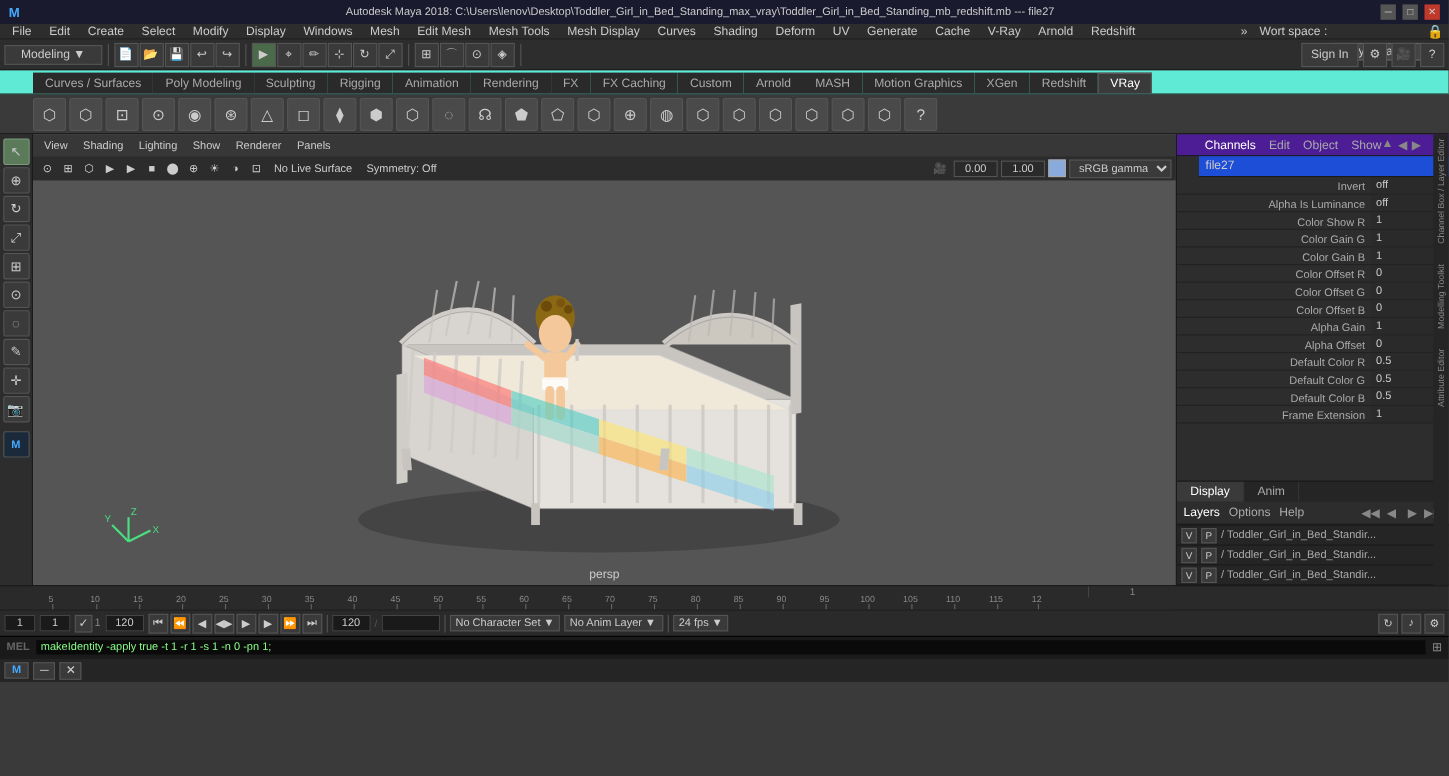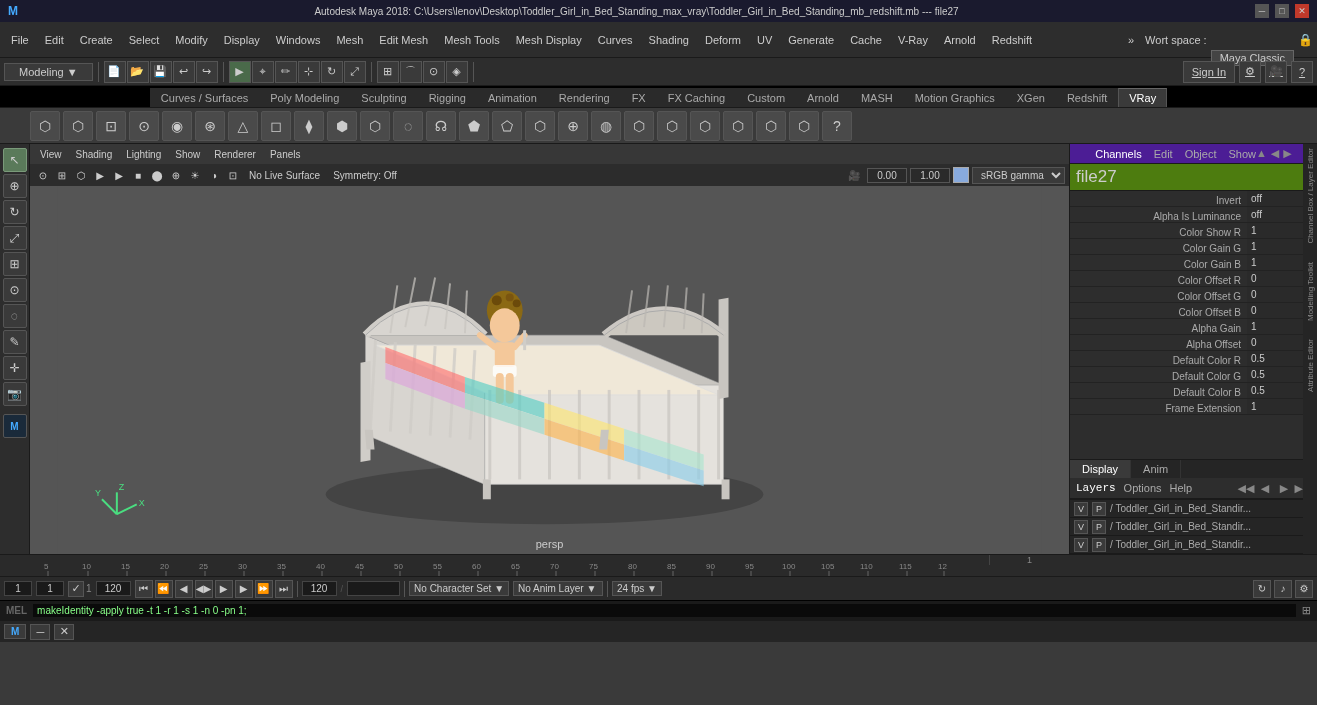--- a/index.html
+++ b/index.html
@@ -30,21 +30,21 @@
     #title-bar .win-btn {
       width: 14px; height: 14px;
       background: #555;
       display: flex; align-items: center; justify-content: center;
       cursor: pointer; font-size: 9px; color: #ccc;
     }
 
     
     #menu-bar {
       width: 100%;
-      height: 36px;
+      height: 14px;
       background: #2d2d2d;
       display: flex;
       align-items: center;
       padding: 0 4px;
       gap: 2px;
       border-bottom: 1px solid #1a1a1a;
     }
     .menu-item {
       padding: 2px 7px;
       cursor: pointer;
@@ -98,26 +98,25 @@
       border: 1px solid #555;
       display: flex; align-items: center; justify-content: center;
       cursor: pointer; font-size: 11px; color: #ccc;
     }
     .toolbar-group { display: flex; align-items: center; gap: 1px; }
 
     
     #shelf-tabs {
       width: 100%;
       height: 22px;
-      background: #000000;
+      background: #5eead4;
       display: flex;
       align-items: flex-end;
       padding: 0 30px;
       border-bottom: 1px solid #1a1a1a;
-      justify-content: center;
     }
     .shelf-tab {
       padding: 3px 10px;
       font-size: 11px;
       cursor: pointer;
       color: #aaaaaa;
       background: #2a2a2a;
       border-top: 1px solid transparent;
       border-left: 1px solid transparent;
       border-right: 1px solid transparent;
@@ -278,24 +277,25 @@
     }
     .channel-header-tabs { display: flex; gap: 12px; }
     .ch-tab { font-size: 11px; cursor: pointer; color: #aaaaaa; }
     .ch-tab.active { color: #ffffff; }
     .ch-icons { display: flex; gap: 4px; }
     .ch-icon { font-size: 11px; cursor: pointer; color: #888; }
 
     
     #filename-row {
       padding: 3px 6px;
-      font-size: 17px;
+      font-size: 11px;
       color: #cccccc;
-      background: #4d7c0f;
+      background: #1d4ed8;
       border-bottom: 1px solid #1a1a1a;
+      margin-left: 20px;
     }
 
     
     #attr-list {
       flex: 1;
       overflow-y: auto;
       background: #2d2d2d;
     }
     .attr-row {
       display: flex;
@@ -344,21 +344,21 @@
       border-top: 1px solid #1a1a1a;
     }
     .layers-toolbar {
       display: flex;
       align-items: center;
       padding: 2px 6px;
       gap: 8px;
       border-bottom: 1px solid #1a1a1a;
     }
     .layer-tab { font-size: 11px; cursor: pointer; color: #aaaaaa; }
-    .layer-tab.active { color: #ffffff; font-family: Liberation Mono, monospace; }
+    .layer-tab.active { color: #ffffff; }
     .layers-icons { display: flex; gap: 3px; margin-left: auto; }
     .layer-icon { font-size: 11px; cursor: pointer; color: #888; width: 16px; height: 16px; display: flex; align-items: center; justify-content: center; }
     .layer-row {
       display: flex;
       align-items: center;
       height: 18px;
       padding: 0 4px;
       gap: 4px;
       border-bottom: 1px solid #1a1a1a;
       font-size: 10px;
@@ -548,21 +548,21 @@
     <div class="toolbar-btn">⤢</div>
   </div>
   <div class="toolbar-sep"></div>
   <div class="toolbar-group">
     <div class="toolbar-btn">⊞</div>
     <div class="toolbar-btn">⌒</div>
     <div class="toolbar-btn">⊙</div>
     <div class="toolbar-btn">◈</div>
   </div>
   <div class="toolbar-sep"></div>
-  <div style="margin-left:auto; display:flex; align-items:flex-end; gap:4px;text-decoration:underline;">
+  <div style="margin-left:auto; display:flex; align-items:flex-end; gap:4px;">
     <div class="toolbar-btn" style="width:auto;padding:0 8px;">Sign In</div>
     <div class="toolbar-btn">⚙</div>
     <div class="toolbar-btn">🎥</div>
     <div class="toolbar-btn">?</div>
   </div>
 </div>
 
 <div id="shelf-tabs">
   <div class="shelf-tab">Curves / Surfaces</div>
   <div class="shelf-tab">Poly Modeling</div>

